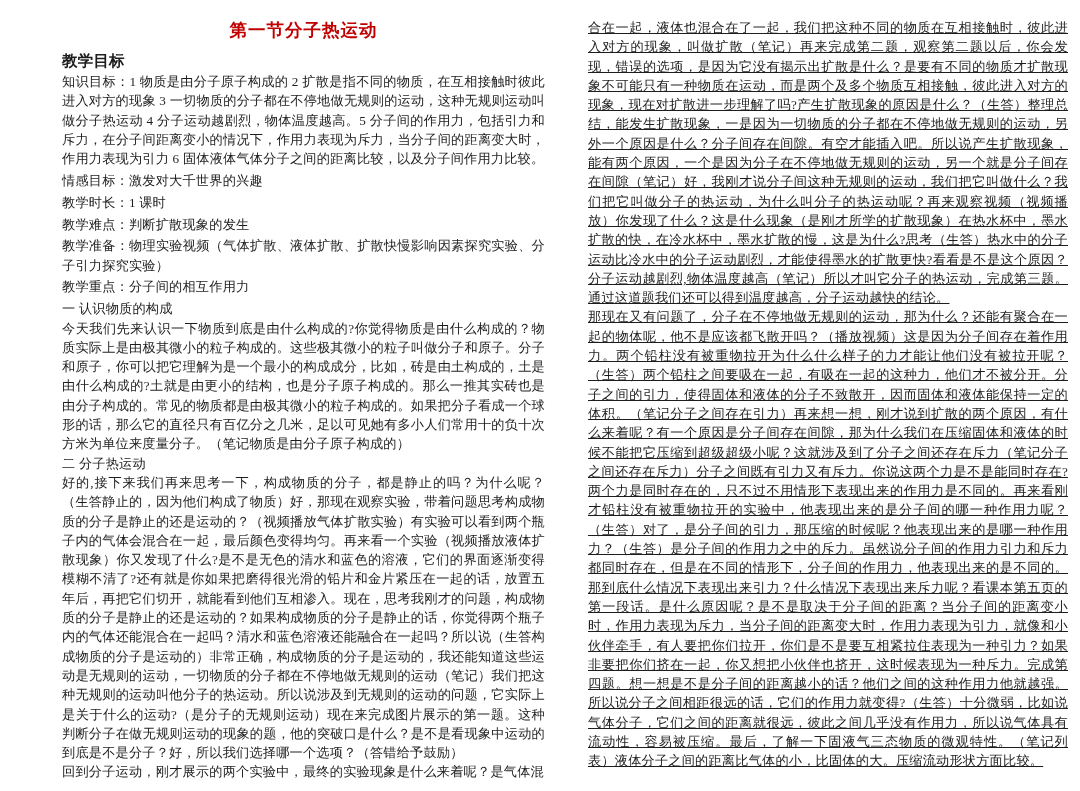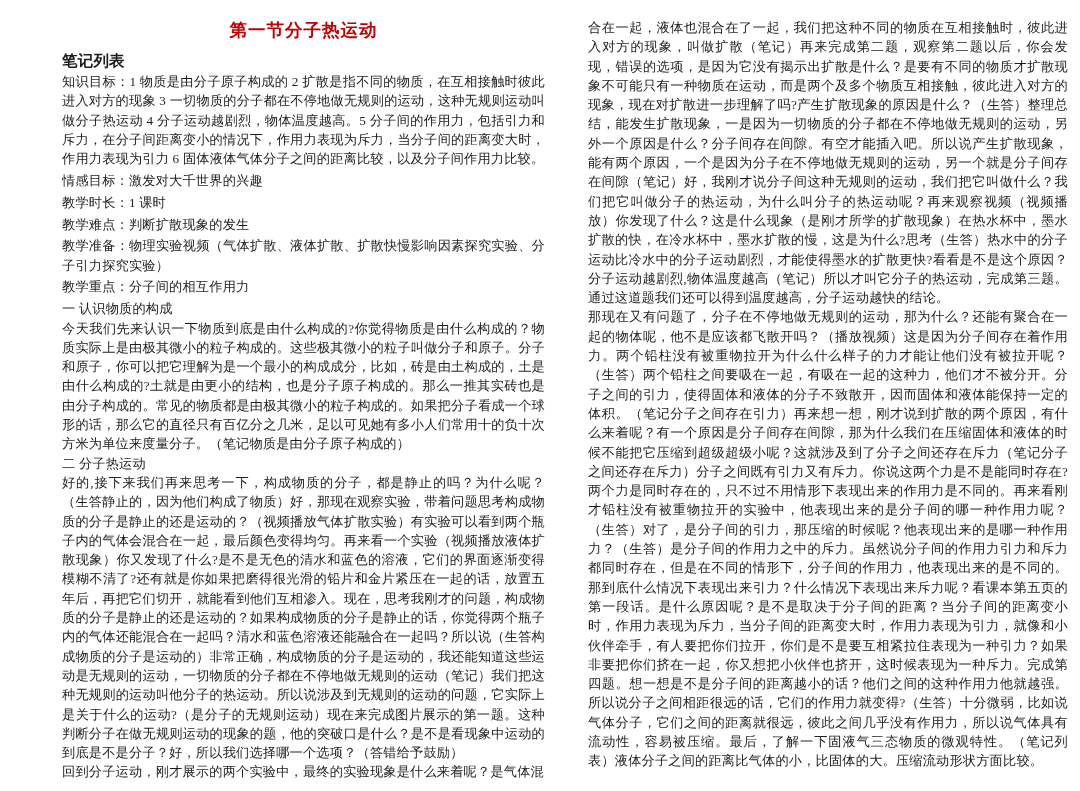--- a/index.html
+++ b/index.html
@@ -22,21 +22,21 @@
     display: flex;
     background: #ffffff;
   }
   .col {
     font-size: 13.2px;
     line-height: 19.3px;
     text-align: justify;
     letter-spacing: 0.2px;
   }
   .col-left  { width: 483px; }
-  .col-right { width: 480px; margin-left: 43px; padding-top: 6px; }
+  .col-right { width: 480px; margin-left: 43px; padding-top: 6px; text-decoration: underline; }
   .doc-title {
     font-size: 17.5px;
     font-weight: bold;
     text-align: center;
     line-height: 24px;
     margin: 6px 0 7px 0;
     letter-spacing: 1px;
   }
   .heading-lg {
     font-size: 15.5px;
@@ -55,21 +55,21 @@
   .subhead { text-align: left; }
 </style>
 </head>
 <body>
 
 <div class="page">
 
   <div class="col col-left">
     <div class="doc-title" style="color: rgb(192, 0, 0);">第一节分子热运动</div>
 
-    <div class="heading-lg">笔记列表</div>
+    <div class="heading-lg">教学目标</div>
 
     <div class="meta">
       <p>知识目标：1 物质是由分子原子构成的 2 扩散是指不同的物质，在互相接触时彼此进入对方的现象 3 一切物质的分子都在不停地做无规则的运动，这种无规则运动叫做分子热运动 4 分子运动越剧烈，物体温度越高。5 分子间的作用力，包括引力和斥力，在分子间距离变小的情况下，作用力表现为斥力，当分子间的距离变大时，作用力表现为引力 6 固体液体气体分子之间的距离比较，以及分子间作用力比较。</p>
       <p>情感目标：激发对大千世界的兴趣</p>
       <p>教学时长：1 课时</p>
       <p>教学难点：判断扩散现象的发生</p>
       <p>教学准备：物理实验视频（气体扩散、液体扩散、扩散快慢影响因素探究实验、分子引力探究实验）</p>
       <p>教学重点：分子间的相互作用力</p>
     </div>
 

